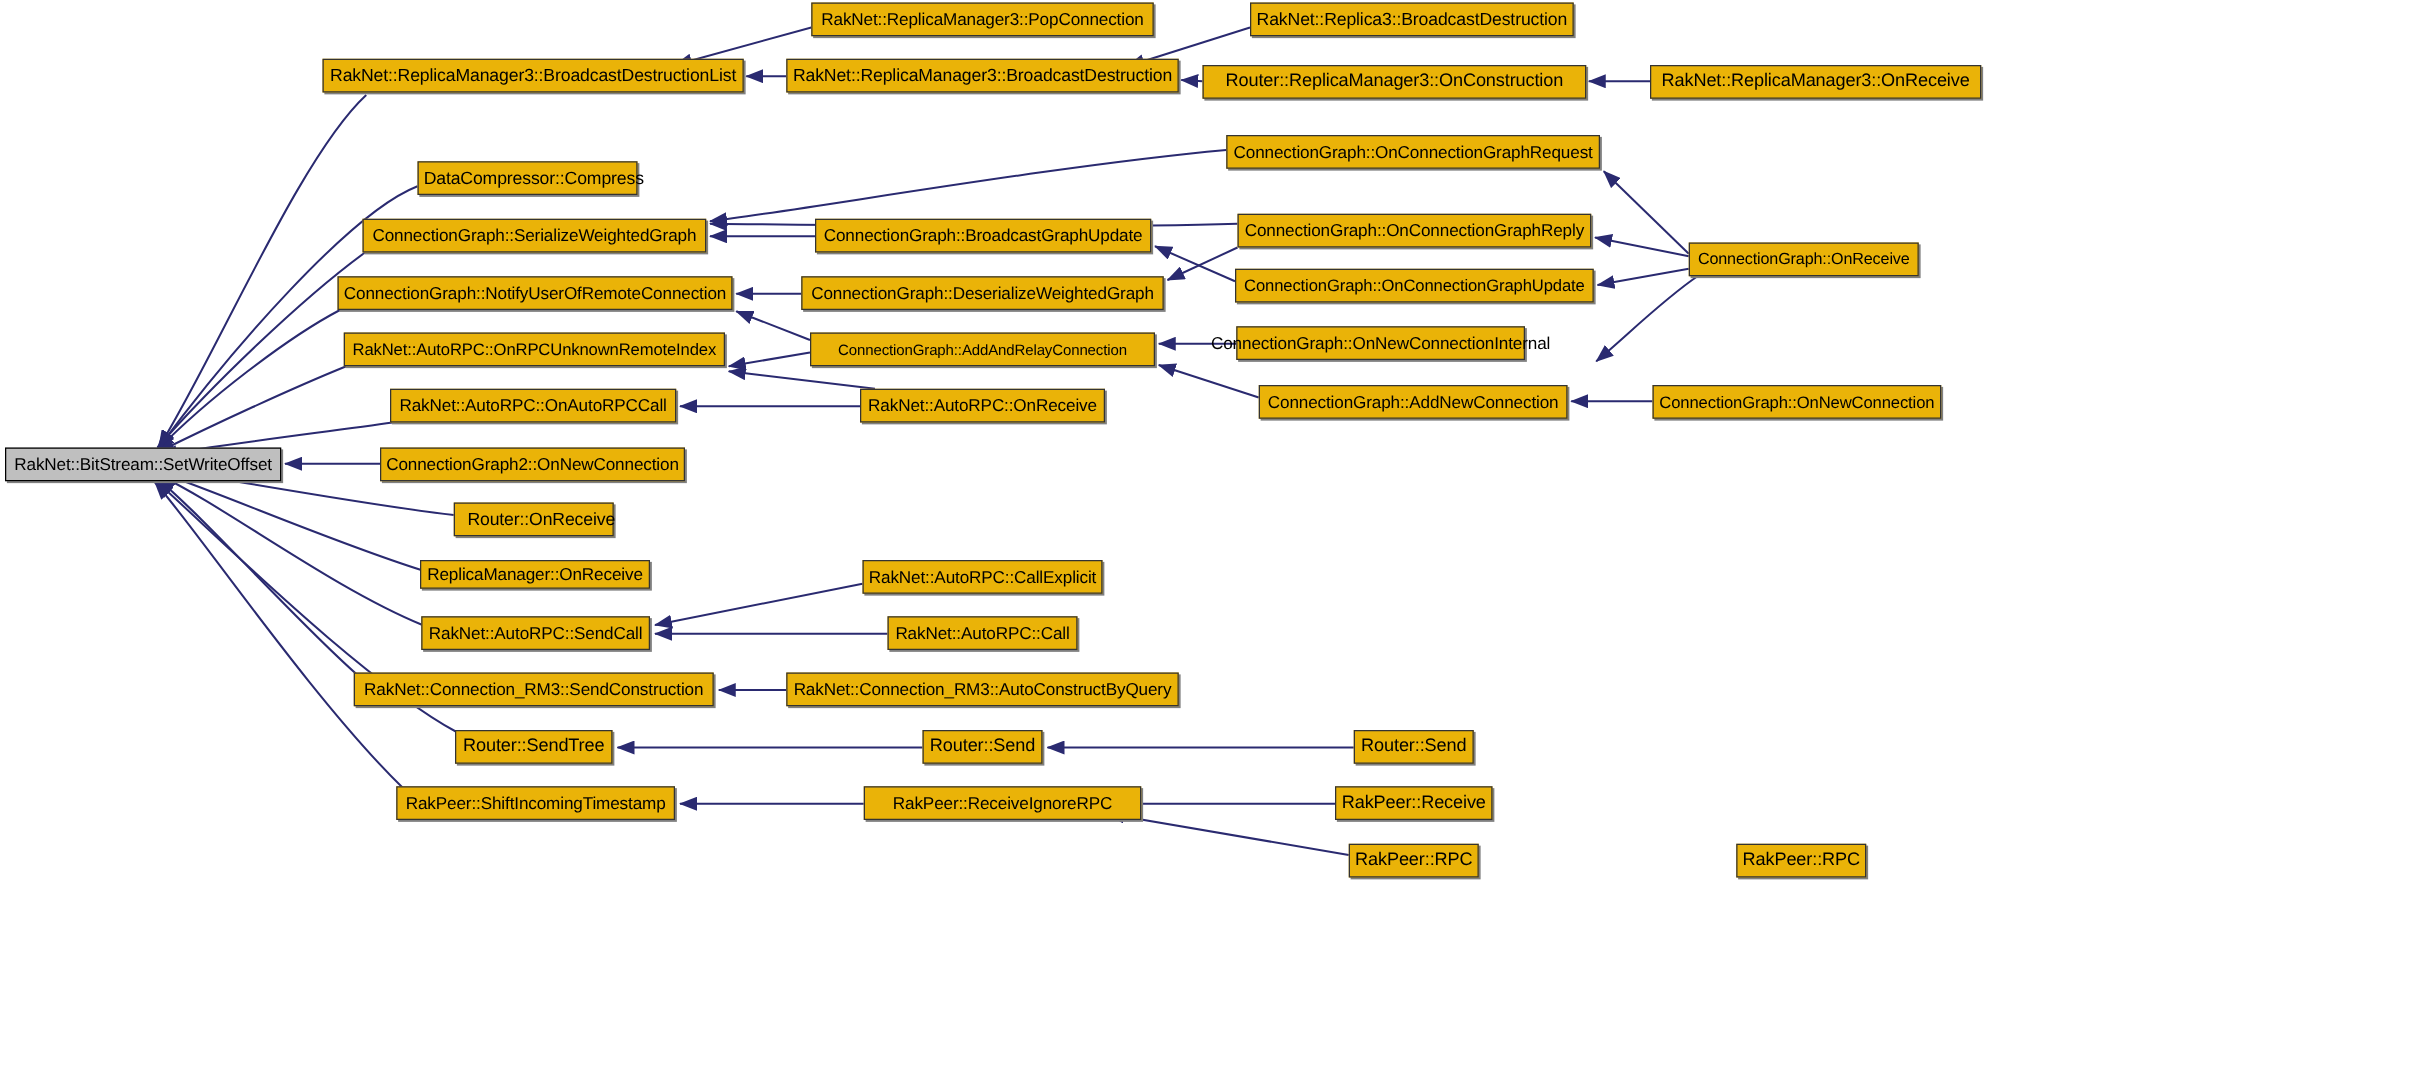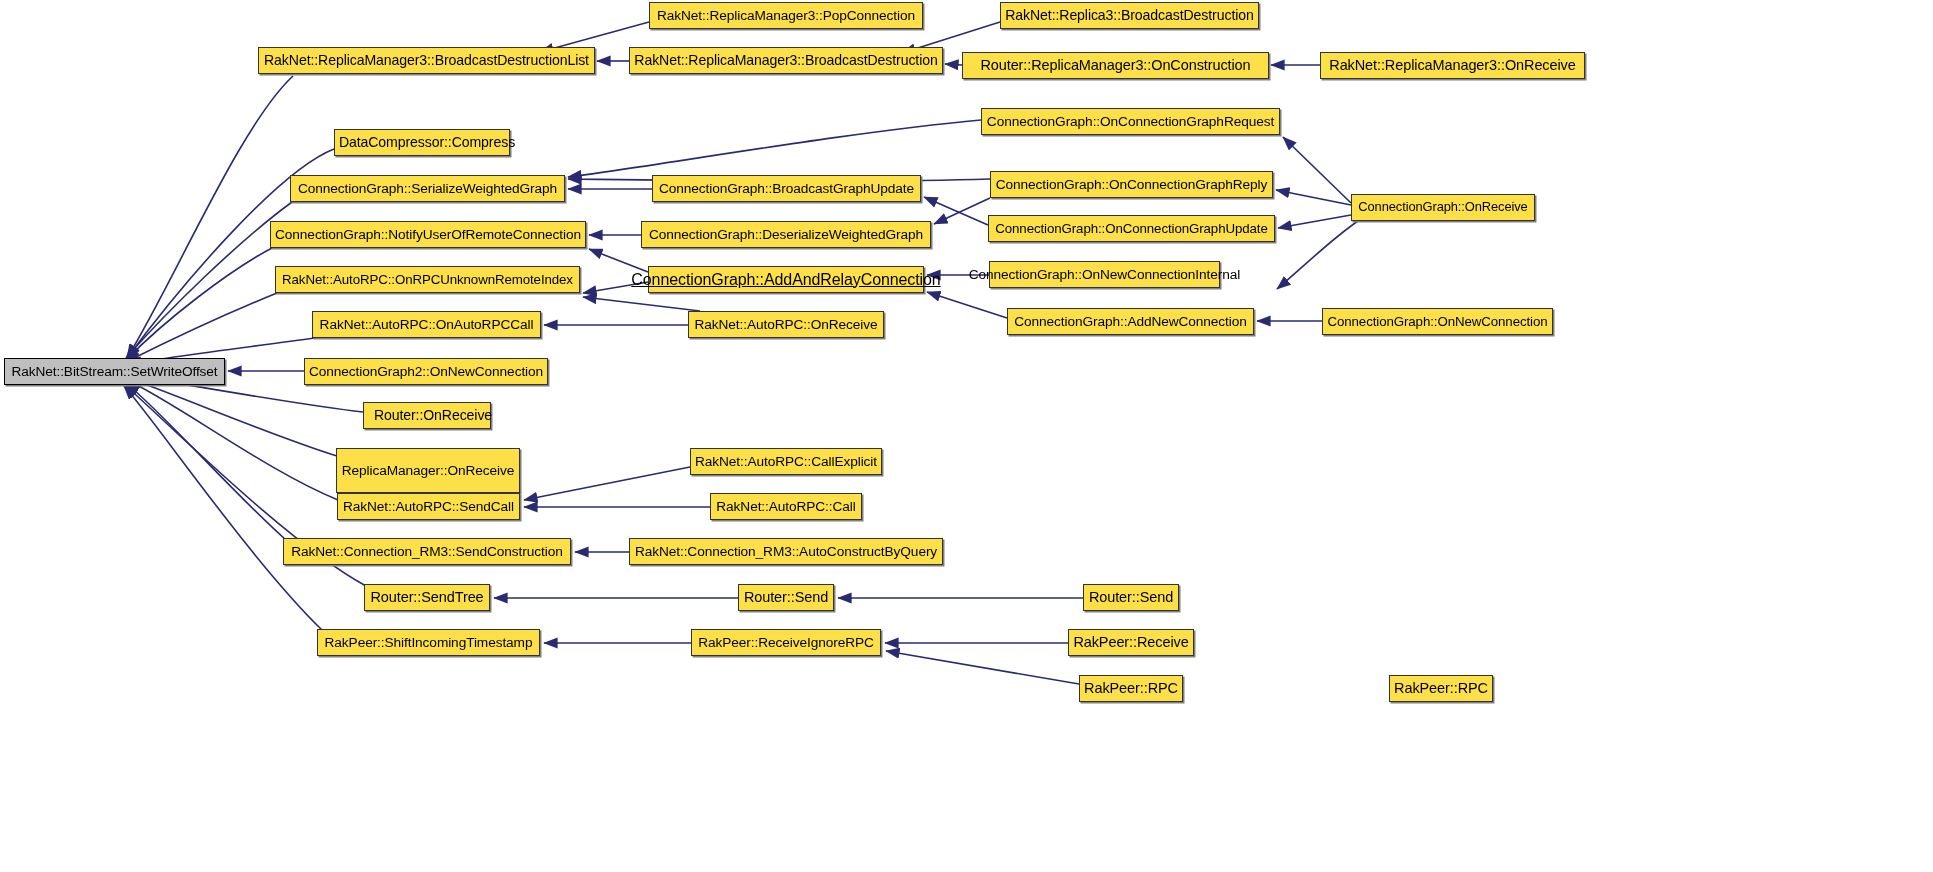--- a/index.html
+++ b/index.html
@@ -19,21 +19,21 @@
     position: absolute;
     left: 0;
     top: 0;
     width: 1933px;
     height: 872px;
     pointer-events: none;
   }
   .node {
     position: absolute;
     box-sizing: border-box;
-    background: #fde047;
+    background: #eab308;
     border: 1px solid #333333;
     box-shadow: 1.5px 1.5px 0 0 #808080;
     display: flex;
     align-items: center;
     justify-content: center;
     white-space: nowrap;
     color: #000000;
     font-size: 14.5px;
     line-height: 1;
     letter-spacing: -0.1px;
@@ -150,21 +150,21 @@
       <div class="node" style="left: 641px; top: 221px; width: 290px; height: 27px;">
         <span class="node-label" style="font-size: 13.7px;">ConnectionGraph::DeserializeWeightedGraph</span>
       </div>
       <div class="node" style="left: 988px; top: 215px; width: 287px; height: 27px;">
         <span class="node-label" style="font-size: 13.3px;">ConnectionGraph::OnConnectionGraphUpdate</span>
       </div>
       <div class="node" style="left: 275px; top: 266px; width: 305px; height: 27px;">
         <span class="node-label" style="font-size: 13.3px;">RakNet::AutoRPC::OnRPCUnknownRemoteIndex</span>
       </div>
       <div class="node" style="left: 648px; top: 266px; width: 276px; height: 27px;">
-        <span class="node-label" style="font-size: 16px; text-decoration: underline;">ConnectionGraph::AddAndRelayConnection</span>
+        <span class="node-label" style="font-size: 12px;">ConnectionGraph::AddAndRelayConnection</span>
       </div>
       <div class="node" style="left: 989px; top: 261px; width: 231px; height: 27px;">
         <span class="node-label" style="font-size: 13.7px;">ConnectionGraph::OnNewConnectionInternal</span>
       </div>
       <div class="node" style="left: 312px; top: 311px; width: 229px; height: 27px;">
         <span class="node-label" style="font-size: 13.7px;">RakNet::AutoRPC::OnAutoRPCCall</span>
       </div>
       <div class="node" style="left: 688px; top: 311px; width: 196px; height: 27px;">
         <span class="node-label" style="font-size: 13.7px;">RakNet::AutoRPC::OnReceive</span>
       </div>
@@ -173,21 +173,21 @@
       </div>
       <div class="node" style="left: 1322px; top: 308px; width: 231px; height: 27px;">
         <span class="node-label" style="font-size: 13.3px;">ConnectionGraph::OnNewConnection</span>
       </div>
       <div class="node" style="left: 304px; top: 358px; width: 244px; height: 27px;">
         <span class="node-label" style="font-size: 13.7px;">ConnectionGraph2::OnNewConnection</span>
       </div>
       <div class="node" style="left: 363px; top: 402px; width: 128px; height: 27px;">
         <span class="node-label" style="font-size: 14.1px; margin-left: 12px;">Router::OnReceive</span>
       </div>
-      <div class="node" style="left: 336px; top: 448px; width: 184px; height: 45px;">
+      <div class="node" style="left: 336px; top: 448px; width: 184px; height: 23px;">
         <span class="node-label" style="font-size: 13.7px;">ReplicaManager::OnReceive</span>
       </div>
       <div class="node" style="left: 337px; top: 493px; width: 183px; height: 27px;">
         <span class="node-label" style="font-size: 13.7px;">RakNet::AutoRPC::SendCall</span>
       </div>
       <div class="node" style="left: 690px; top: 448px; width: 192px; height: 27px;">
         <span class="node-label" style="font-size: 13.7px;">RakNet::AutoRPC::CallExplicit</span>
       </div>
       <div class="node" style="left: 710px; top: 493px; width: 152px; height: 27px;">
         <span class="node-label" style="font-size: 13.7px;">RakNet::AutoRPC::Call</span>
@@ -203,21 +203,21 @@
       </div>
       <div class="node" style="left: 738px; top: 584px; width: 96px; height: 27px;">
         <span class="node-label">Router::Send</span>
       </div>
       <div class="node" style="left: 1083px; top: 584px; width: 96px; height: 27px;">
         <span class="node-label">Router::Send</span>
       </div>
       <div class="node" style="left: 317px; top: 629px; width: 223px; height: 27px;">
         <span class="node-label" style="font-size: 13.7px;">RakPeer::ShiftIncomingTimestamp</span>
       </div>
-      <div class="node" style="left: 691px; top: 629px; width: 190px; height: 27px;">
+      <div class="node" style="left: 691px; top: 629px; width: 222px; height: 27px;">
         <span class="node-label" style="font-size: 13.7px;">RakPeer::ReceiveIgnoreRPC</span>
       </div>
       <div class="node" style="left: 1068px; top: 629px; width: 126px; height: 27px;">
         <span class="node-label">RakPeer::Receive</span>
       </div>
       <div class="node" style="left: 1079px; top: 675px; width: 104px; height: 27px;">
         <span class="node-label">RakPeer::RPC</span>
       </div>
       <div class="node" style="left: 1389px; top: 675px; width: 104px; height: 27px;">
         <span class="node-label">RakPeer::RPC</span>

